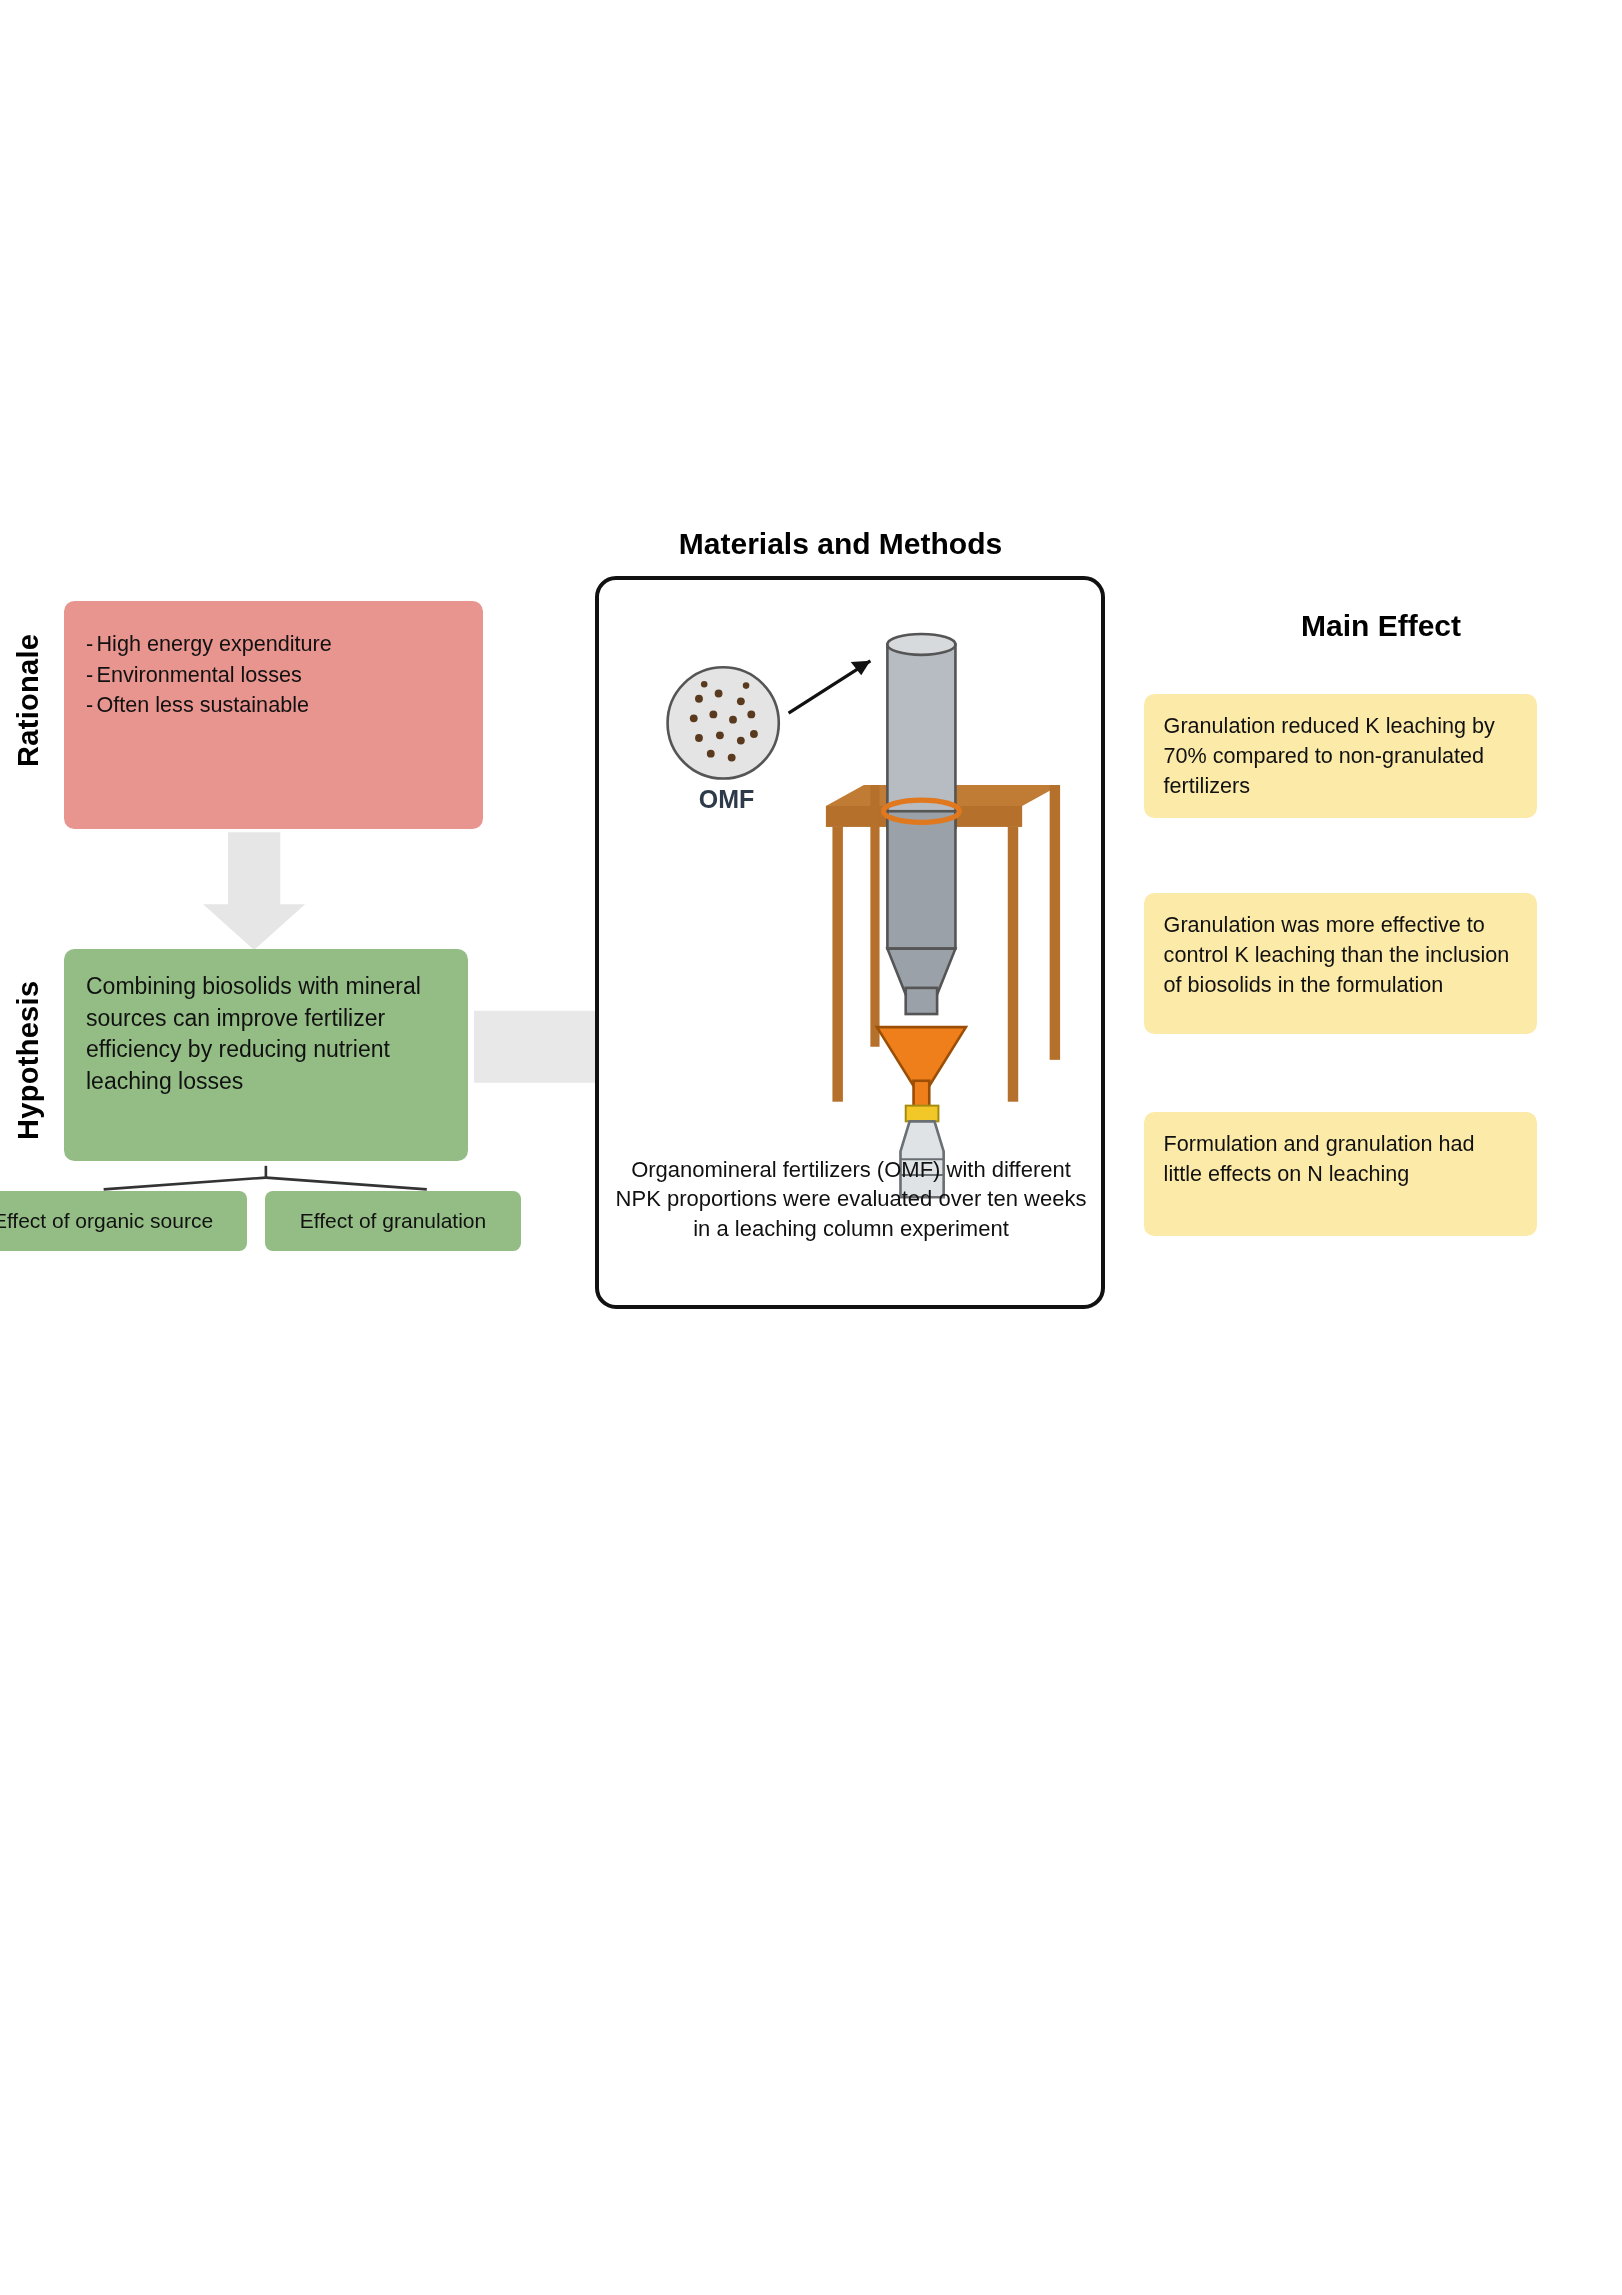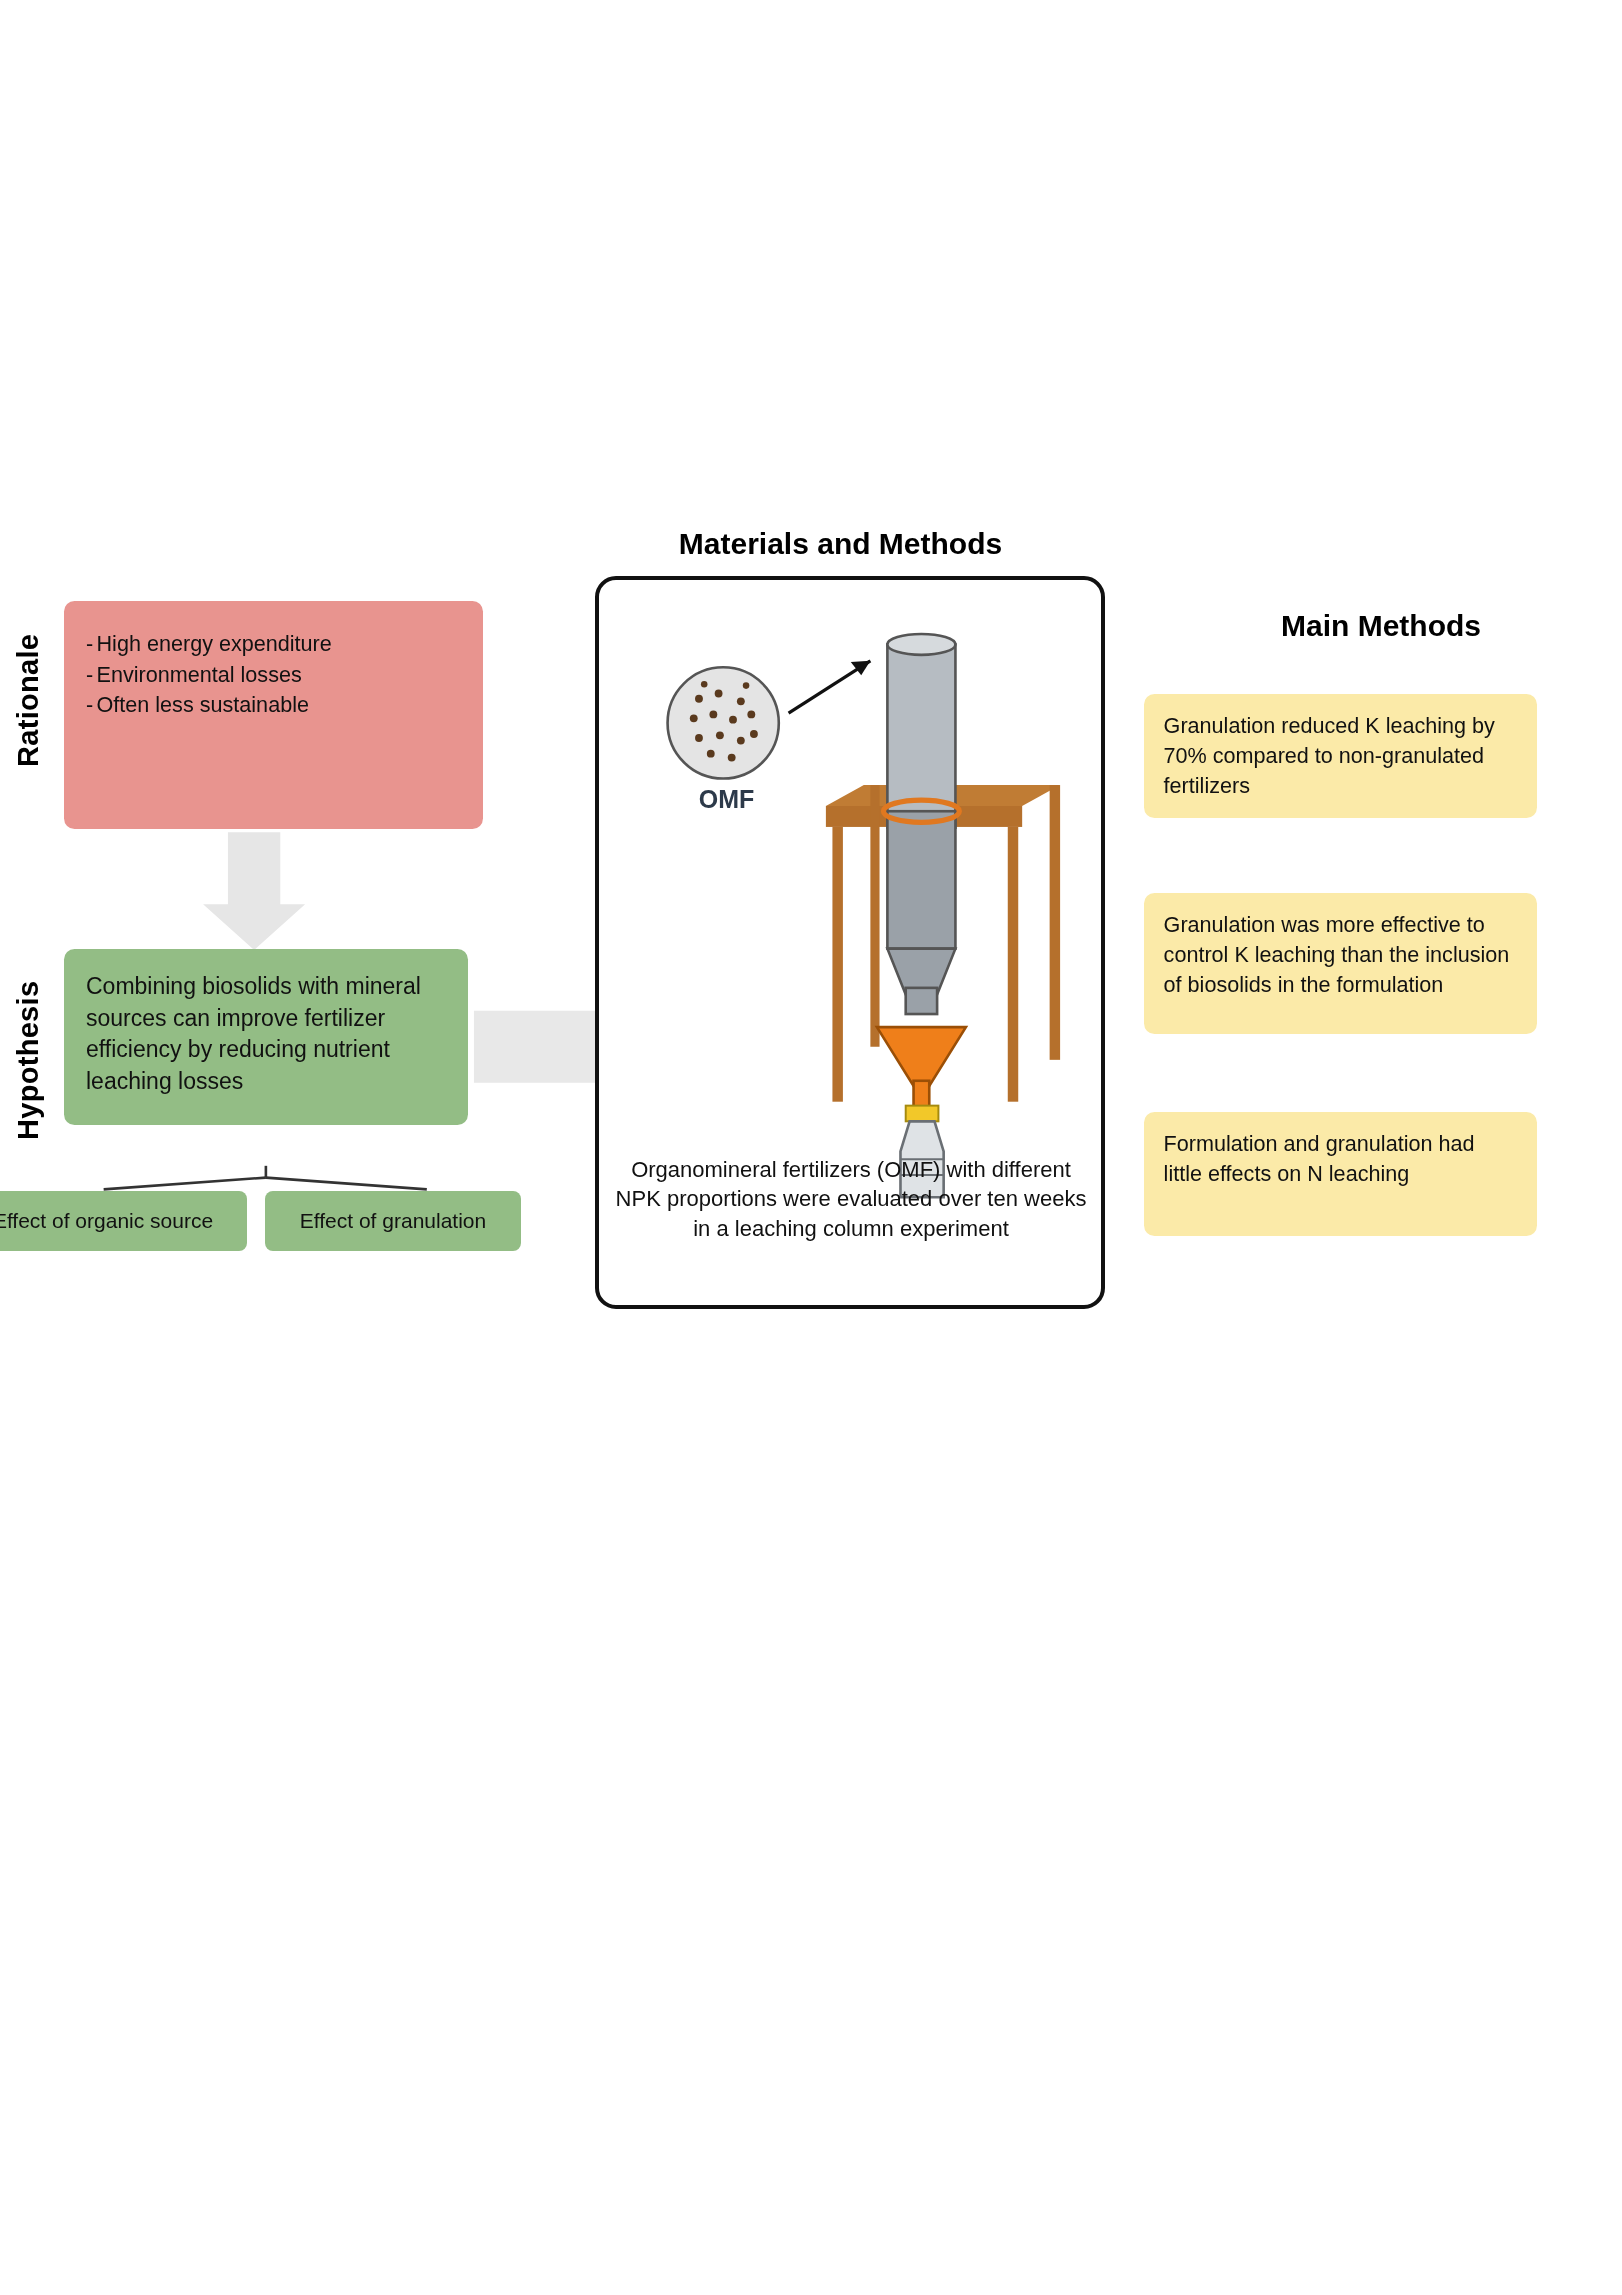--- a/index.html
+++ b/index.html
@@ -80,21 +80,21 @@
     content: "-";
     position: absolute;
     left: 0;
     top: 0;
   }
 
   #hypothesis-box {
     left: 64px;
     top: 949px;
     width: 404px;
-    height: 176px;
+    height: 212px;
     background: #93bd85;
     padding: 22px 22px 0 22px;
   }
   #hypothesis-box .htext {
     font-size: 23px;
     color: #111;
     line-height: 1.37;
   }
 
   .subbox {
@@ -284,19 +284,19 @@
 
     <rect x="1384" y="1690" width="50" height="24" fill="#f2c829" stroke="#a58a0f" stroke-width="3"></rect>
     <path d="M 1390 1714 L 1428 1714 L 1442 1760 L 1442 1830 L 1376 1830 L 1376 1760 Z" fill="#dfe3e6" stroke="#6a6f74" stroke-width="4"></path>
     <line x1="1376" y1="1772" x2="1442" y2="1772" stroke="#6a6f74" stroke-width="3"></line>
     <line x1="1376" y1="1796" x2="1442" y2="1796" stroke="#6a6f74" stroke-width="3"></line>
   </svg>
 
   <div id="omf-label">OMF</div>
   <div id="methods-caption">Organomineral fertilizers (OMF) with different NPK proportions were evaluated over ten weeks in a leaching column experiment</div>
 
-  <div id="results-title">Main Methods</div>
+  <div id="results-title">Main Effect</div>
   <div class="resbox" id="res-0">Granulation reduced K leaching by 70% compared to non-granulated fertilizers</div>
   <div class="resbox" id="res-2">Formulation and granulation had little effects on N leaching</div>
   <div class="resbox" id="res-1">Granulation was more effective to control K leaching than the inclusion of biosolids in the formulation</div>
 
 </div>
 
 
 </body></html>

